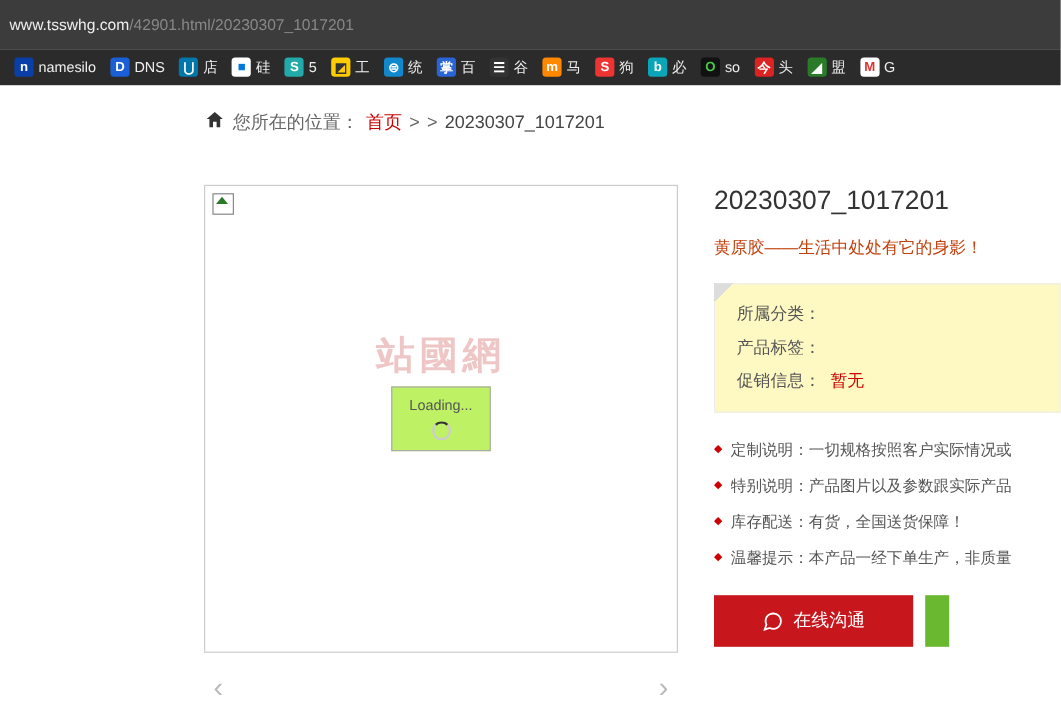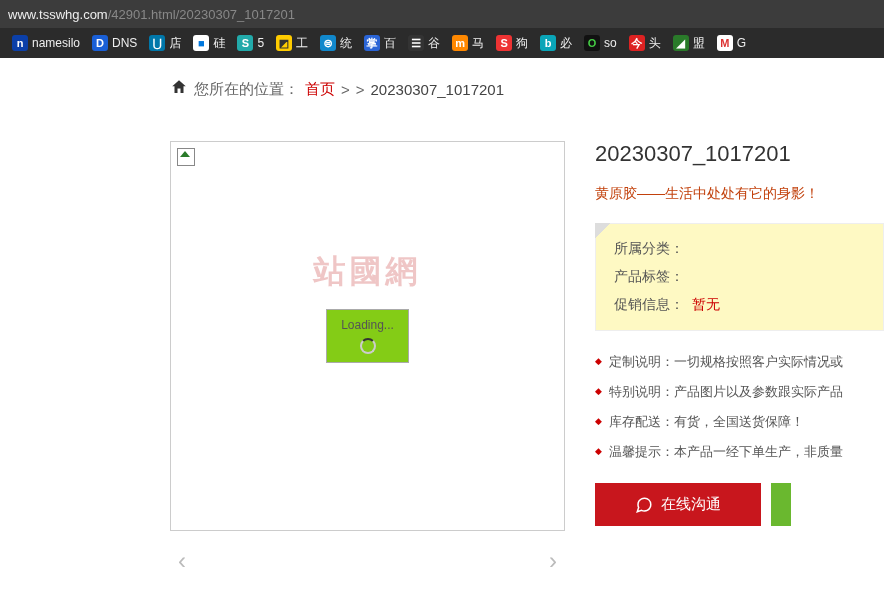--- a/index.html
+++ b/index.html
@@ -1,42 +1,42 @@
 <!DOCTYPE html>
 <html><head>
 <meta charset="utf-8">
 <style>
 * { margin: 0; padding: 0; box-sizing: border-box; }
 body { font-family: "Microsoft YaHei", Arial, sans-serif; font-size: 14px; background: #fff; width: 884px; height: 607px; overflow: hidden; position: relative; }
 
 
-.browser-bar { background: #3c3c3c; height: 28px; display: flex; align-items: center; padding: 0 8px; color: #ccc; font-size: 13px; }
+.browser-bar { background: #3c3c3c; height: 41px; display: flex; align-items: center; padding: 0 8px; color: #ccc; font-size: 13px; }
 .url-text { color: #888; }
 .url-text .domain { color: #eee; }
 
 .bookmarks-bar { background: #2b2b2b; height: 30px; display: flex; align-items: center; padding: 0 6px; color: #eee; font-size: 12px; gap: 0; }
 .bm { display: flex; align-items: center; gap: 4px; padding: 0 6px; cursor: pointer; white-space: nowrap; }
 .bm-icon { width: 16px; height: 16px; display: inline-flex; align-items: center; justify-content: center; font-size: 11px; font-weight: bold; border-radius: 3px; }
 
 
 .page { padding: 20px 0 0 170px; }
 .breadcrumb { display: flex; align-items: center; gap: 6px; color: #666; font-size: 15px; margin-bottom: 40px; }
 .home-icon { font-size: 18px; color: #333; }
 .bc-home { color: #c00; }
 .bc-sep { color: #666; }
 .bc-current { color: #444; }
 
 .main-row { display: flex; gap: 30px; }
 .image-box { width: 395px; height: 390px; border: 1px solid #ccc; position: relative; display: flex; align-items: center; justify-content: center; }
 .broken-img { position: absolute; top: 6px; left: 6px; width: 18px; height: 18px; border: 1px solid #888; }
 .broken-img::before { content: ""; position: absolute; top: 2px; left: 2px; width: 0; height: 0; border-left: 5px solid transparent; border-right: 5px solid transparent; border-bottom: 6px solid #2a7a2a; }
-.watermark { position: absolute; top: 108px; left: 50%; transform: translateX(-50%); text-align: center; opacity: 0.3; color: #c44; pointer-events: none; }
+.watermark { position: absolute; top: 120px; left: 50%; transform: translateX(-50%); text-align: center; opacity: 0.3; color: #c44; pointer-events: none; }
 .wm1 { font-size: 32px; font-weight: bold; letter-spacing: 4px; }
 .wm2 { font-size: 18px; letter-spacing: 1px; margin-top: 4px; }
-.loader-box { border: 1px solid #aaa; padding: 8px 14px; background: #84cc16; text-align: center; font-size: 12px; color: #555; }
+.loader-box { border: 1px solid #aaa; padding: 8px 14px; background: #bef264; text-align: center; font-size: 12px; color: #555; }
 .spinner { width: 16px; height: 16px; border: 2px solid #ccc; border-top-color: #333; border-radius: 50%; margin: 6px auto 0; animation: spin 1s linear infinite; }
 @keyframes spin { to { transform: rotate(360deg); } }
 
 .info-col { flex: 1; }
 .prod-title { font-size: 22px; color: #333; font-weight: normal; margin-bottom: 18px; }
 .prod-sub { color: #c2410c; font-size: 14px; margin-bottom: 20px; }
 
 .meta-box { border: 1px solid #eee; padding: 16px 18px; background: #fef9c3; margin-bottom: 22px; position: relative; }
 .meta-box::before { content: ""; position: absolute; top: -1px; left: -1px; width: 16px; height: 16px; background: linear-gradient(135deg, #ddd 50%, transparent 50%); }
 .meta-row { margin-bottom: 10px; color: #555; font-size: 14px; }

